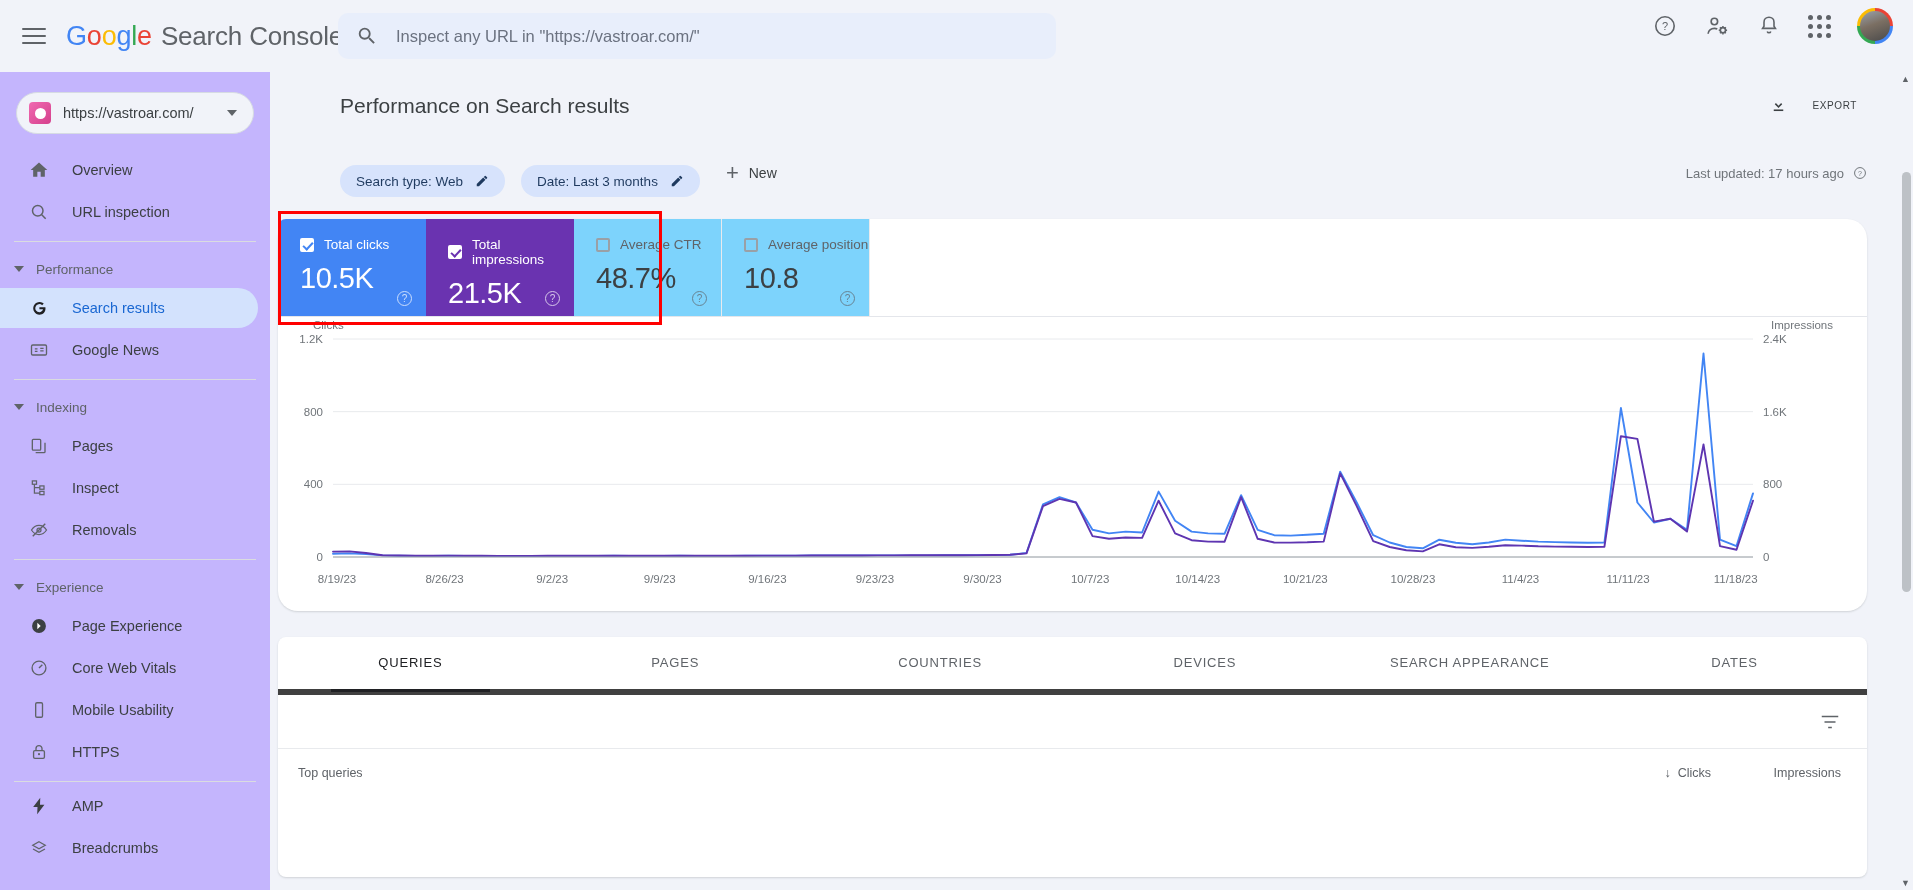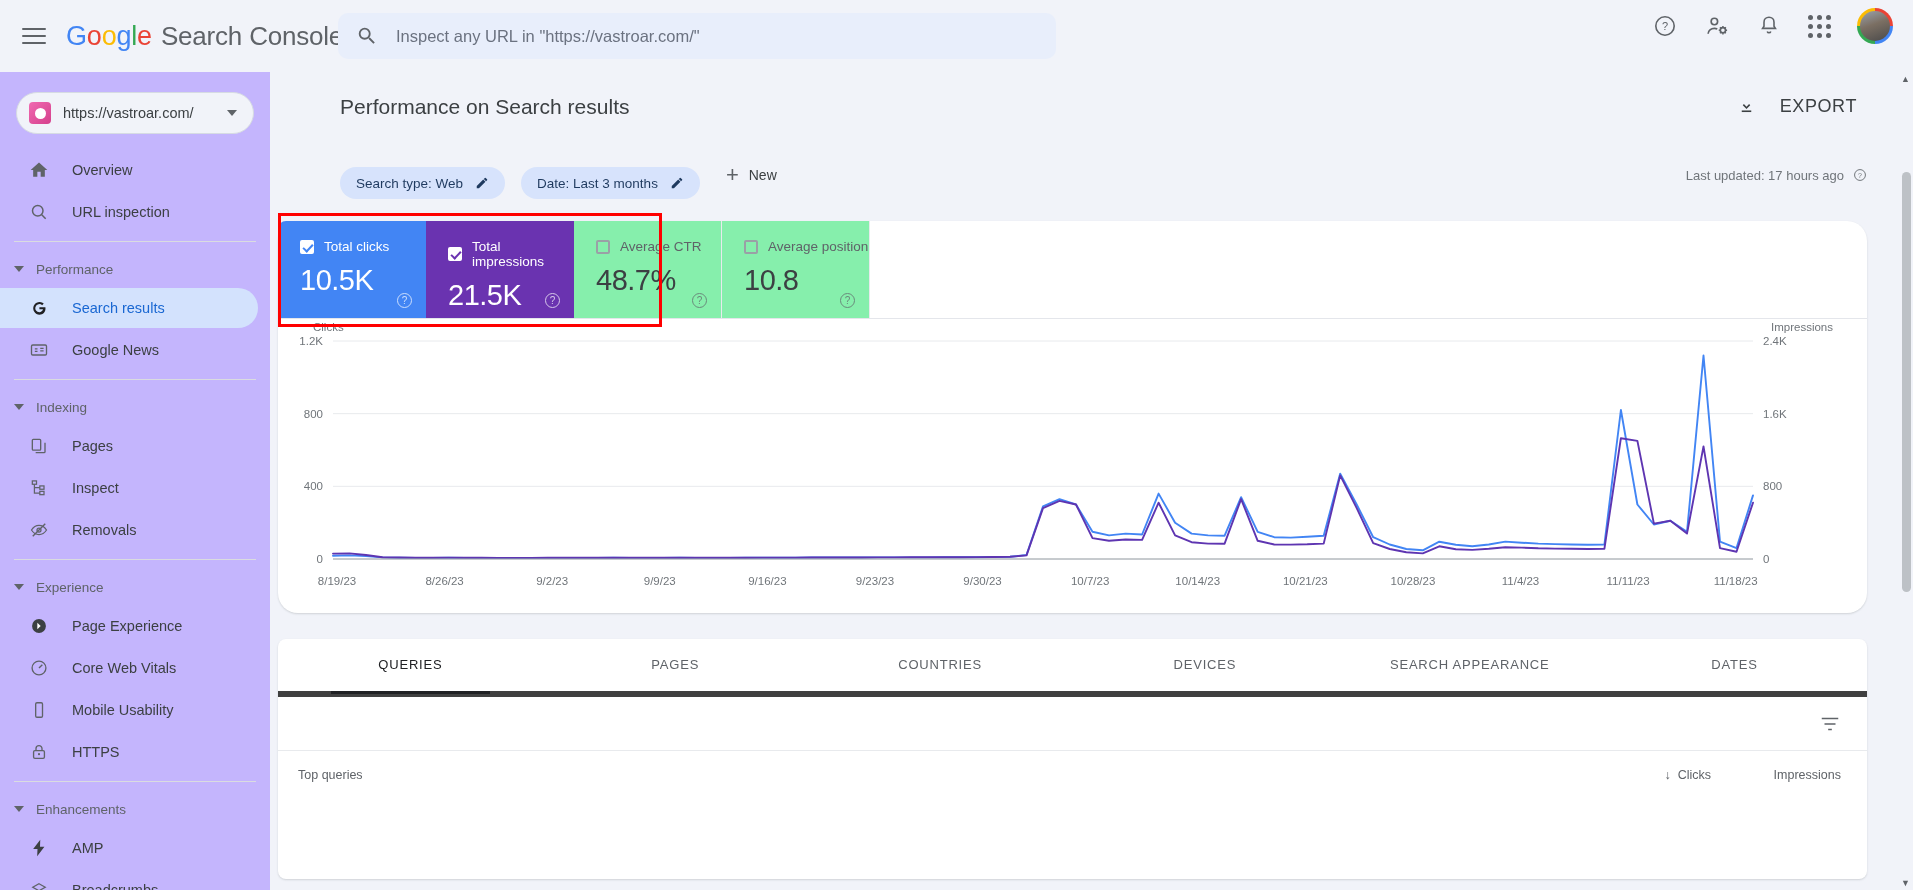--- a/index.html
+++ b/index.html
@@ -82,21 +82,21 @@
     display:flex; align-items:center; height: 34px; padding-left: 14px; margin-top: 10px;
     color:#5f6368; font-size: 13.5px; cursor: pointer;
   }
   .navgroup .tri { width:0;height:0;border-left:5px solid transparent;border-right:5px solid transparent;border-top:6px solid #5f6368; margin-right: 12px;}
   .divider { height:1px; background:#dadce0; margin: 9px 14px 4px 14px; }
 
   
   .main { position: absolute; left: 270px; top: 72px; width: 1643px; height: 818px; background:#F1F3F9; overflow:hidden; }
   .pagehead { display:flex; align-items:center; justify-content:space-between; padding: 16px 46px 0 70px; }
   .pagetitle { font-size: 21px; color: #3c4043; }
-  .exportbtn { display:flex; align-items:center; gap:24px; color:#3c4043; font-size:18px; letter-spacing:.6px; cursor:pointer; padding:8px 10px;}
+  .exportbtn { display:flex; align-items:center; gap:24px; color:#3c4043; font-size:10px; letter-spacing:.6px; cursor:pointer; padding:8px 10px;}
 
   .toolbar { display:flex; align-items:center; padding: 26px 46px 0 70px; }
   .chip {
     height: 32px; background:#D7E3FC; border-radius:18px; display:flex; align-items:center;
     padding: 0 16px; margin-right: 16px; font-size: 13.5px; color:#1f3a5f; cursor:pointer; gap:12px;margin-top:16px;
   }
   .newbtn { display:flex; align-items:center; gap:10px; font-size:14px; color:#3c4043; cursor:pointer; padding: 4px 10px;}
   .plus { font-size: 22px; line-height: 1; color:#5f6368; }
   .lastupd { margin-left:auto; display:flex; align-items:center; gap:9px; font-size:13px; color:#70757a; }
 
@@ -118,21 +118,21 @@
   .cb.checked:after {
     content:""; position:absolute; left:3.4px; top:0.4px; width:4px; height:8px;
     border:solid #4285F4; border-width:0 2px 2px 0; transform: rotate(43deg);
   }
   .metric.sel-purple .cb.checked:after { border-color:#6A33B0; }
   .mvalue { font-size: 29px; margin-top: 10px; font-weight: 400; letter-spacing:-.5px; }
   .metric .qmark {
     position:absolute; right: 14px; bottom: 10px; width:15px; height:15px; border-radius:50%;
     border:1.3px solid currentColor; font-size:10px; line-height:13px; text-align:center; opacity:.72;
   }
-  .metric.unsel { color:#5f6368; background:#86efac; }
+  .metric.unsel { color:#5f6368; background:#7dd3fc; }
   .metric.unsel .mvalue { color:#3c4043; }
 
   .redbox {
     position:absolute; left: 0px; top: -8px; width: 384px; height: 114px;
     border: 3px solid #FF0000; pointer-events:none; z-index: 5;
   }
 
   .plot { position: relative; height: 293px; }
 
   
@@ -348,24 +348,20 @@
           <rect x="5.5" y="10.3" width="13" height="9.4" rx="1.6" fill="none" stroke="#5f6368" stroke-width="1.6"></rect>
           <path d="M8.4 10.3V7.9a3.6 3.6 0 0 1 7.2 0v2.4" fill="none" stroke="#5f6368" stroke-width="1.6"></path>
           <circle cx="12" cy="14.6" r="1.3" fill="#5f6368"></circle>
         </svg>
     </span>
     <span class="lbl">HTTPS</span>
   </div>
 
   <div class="divider"></div>
 
-  <div class="navgroup">
-    <span class="tri"></span>
-    <span>Enhancements</span>
-  </div>
   <div class="navitem">
     <span class="ico">
       <svg viewBox="0 0 24 24" width="20" height="20">
           <path fill="#3c4043" d="M13.5 2L5 13.2h5.2L9.8 22l8.7-11.4h-5.3z"></path>
         </svg>
     </span>
     <span class="lbl">AMP</span>
   </div>
   <div class="navitem">
     <span class="ico">

